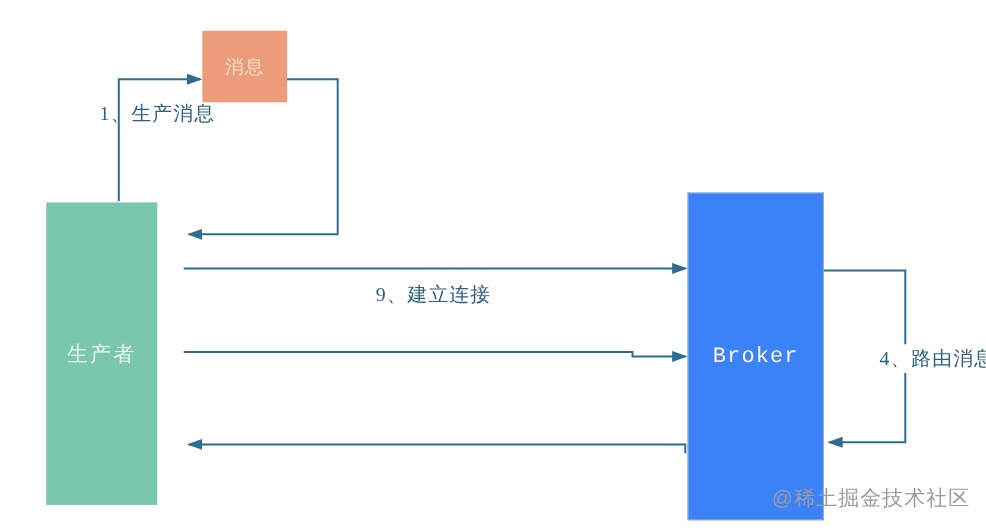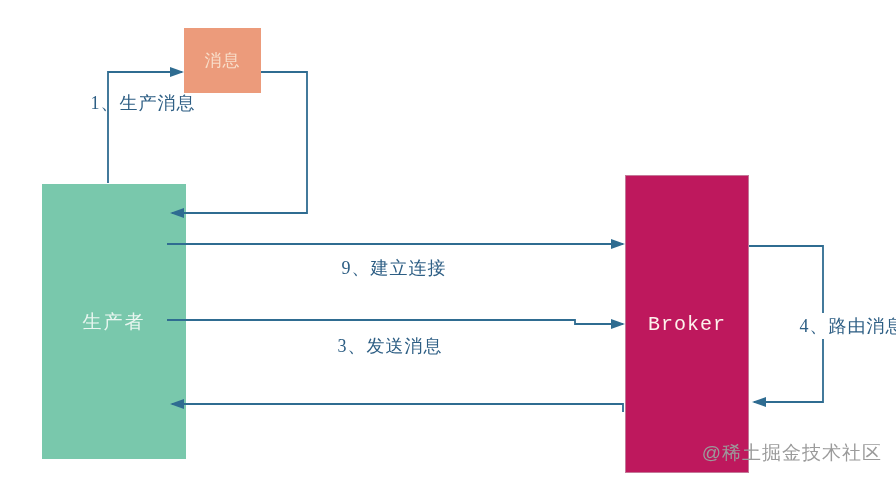--- a/index.html
+++ b/index.html
@@ -15,21 +15,21 @@
     background: var(--background, #fff);
   }
   .node {
     position: absolute;
     display: flex;
     align-items: center;
     justify-content: center;
     z-index: 1;
   }
   .node-producer {
-    left: 42px; top: 184px; width: 144px; height: 275px;
+    left: 42px; top: 184px; width: 101px; height: 275px;
     font-size: 19px; letter-spacing: 2px;
   }
   .node-message {
     left: 184px; top: 28px; width: 77px; height: 65px;
     font-size: 17px; letter-spacing: 1px;
   }
   .node-broker {
     left: 625px; top: 175px; width: 124px; height: 298px;
     font-family: "Liberation Mono", "DejaVu Sans Mono", monospace;
     font-size: 20px; letter-spacing: 1px;
@@ -83,21 +83,21 @@
 <div class="canvas">
 
   <div class="node node-producer" style="background: rgb(121, 200, 172); color: rgb(233, 246, 240);">
     <span>生产者</span>
   </div>
 
   <div class="node node-message" style="background: rgb(236, 155, 123); color: rgb(248, 223, 203);">
     <span>消息</span>
   </div>
 
-  <div class="node node-broker" style="background: #be185d; color: rgb(253, 242, 236);">
+  <div class="node node-broker" style="background: #3b82f6; color: rgb(253, 242, 236);">
     <span>Broker</span>
   </div>
 
   <svg class="wires" viewBox="0 0 896 480" xmlns="http://www.w3.org/2000/svg">
     <defs>
       <marker id="arrow" markerUnits="userSpaceOnUse" markerWidth="15" markerHeight="11" refX="12" refY="5" orient="auto">
         <path d="M0,0 L14,5 L0,10 Z" fill="var(--line, #2F6C91)"></path>
       </marker>
     </defs>
 
@@ -109,18 +109,17 @@
 
     <path class="edge" d="M167,320 L575,320 L575,324 L623,324" marker-end="url(#arrow)"></path>
 
     <path class="edge" d="M749,246 L823,246 L823,402 L754,402" marker-end="url(#arrow)"></path>
 
     <path class="edge" d="M623,412 L623,404 L172,404" marker-end="url(#arrow)"></path>
   </svg>
 
   <div class="edge-label label-step1">1、生产消息</div>
   <div class="edge-label label-step2">9、建立连接</div>
-  <div class="edge-label label-step3">3、发送消息</div>
   <div class="edge-label label-step4 boxed">4、路由消息</div>
 
   <div class="watermark">@稀土掘金技术社区</div>
 
 </div>
 
 </body></html>

